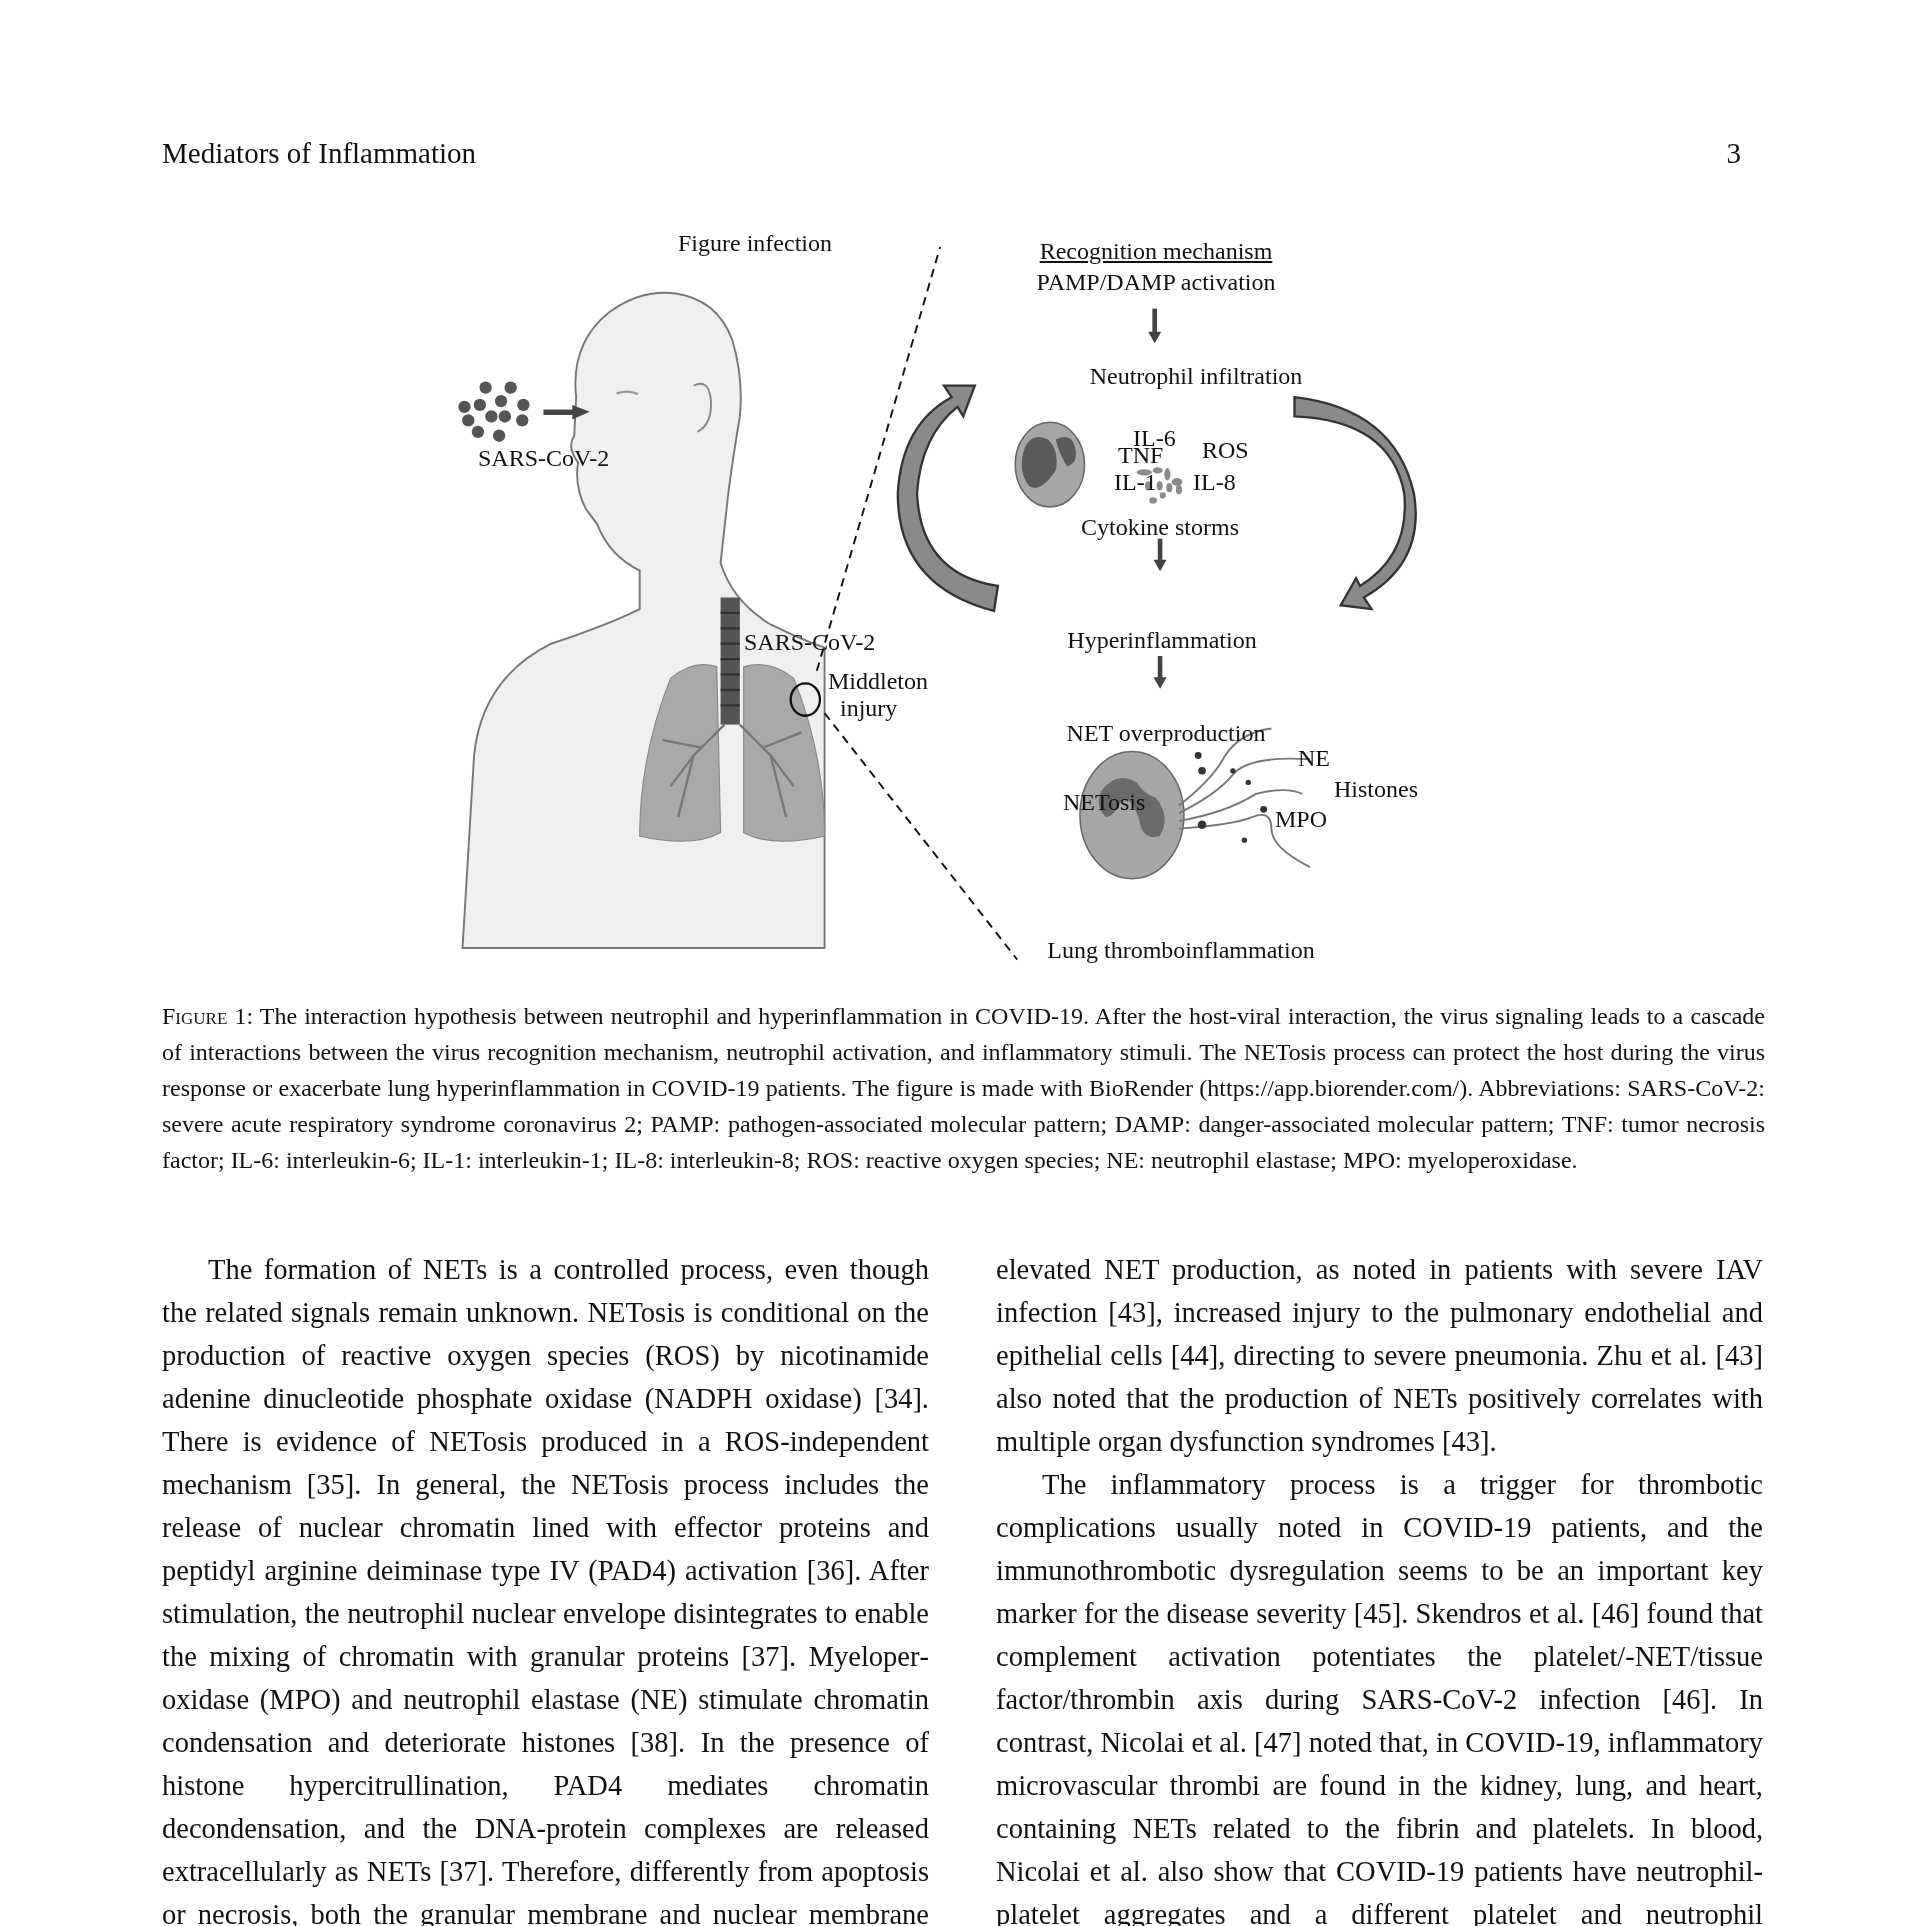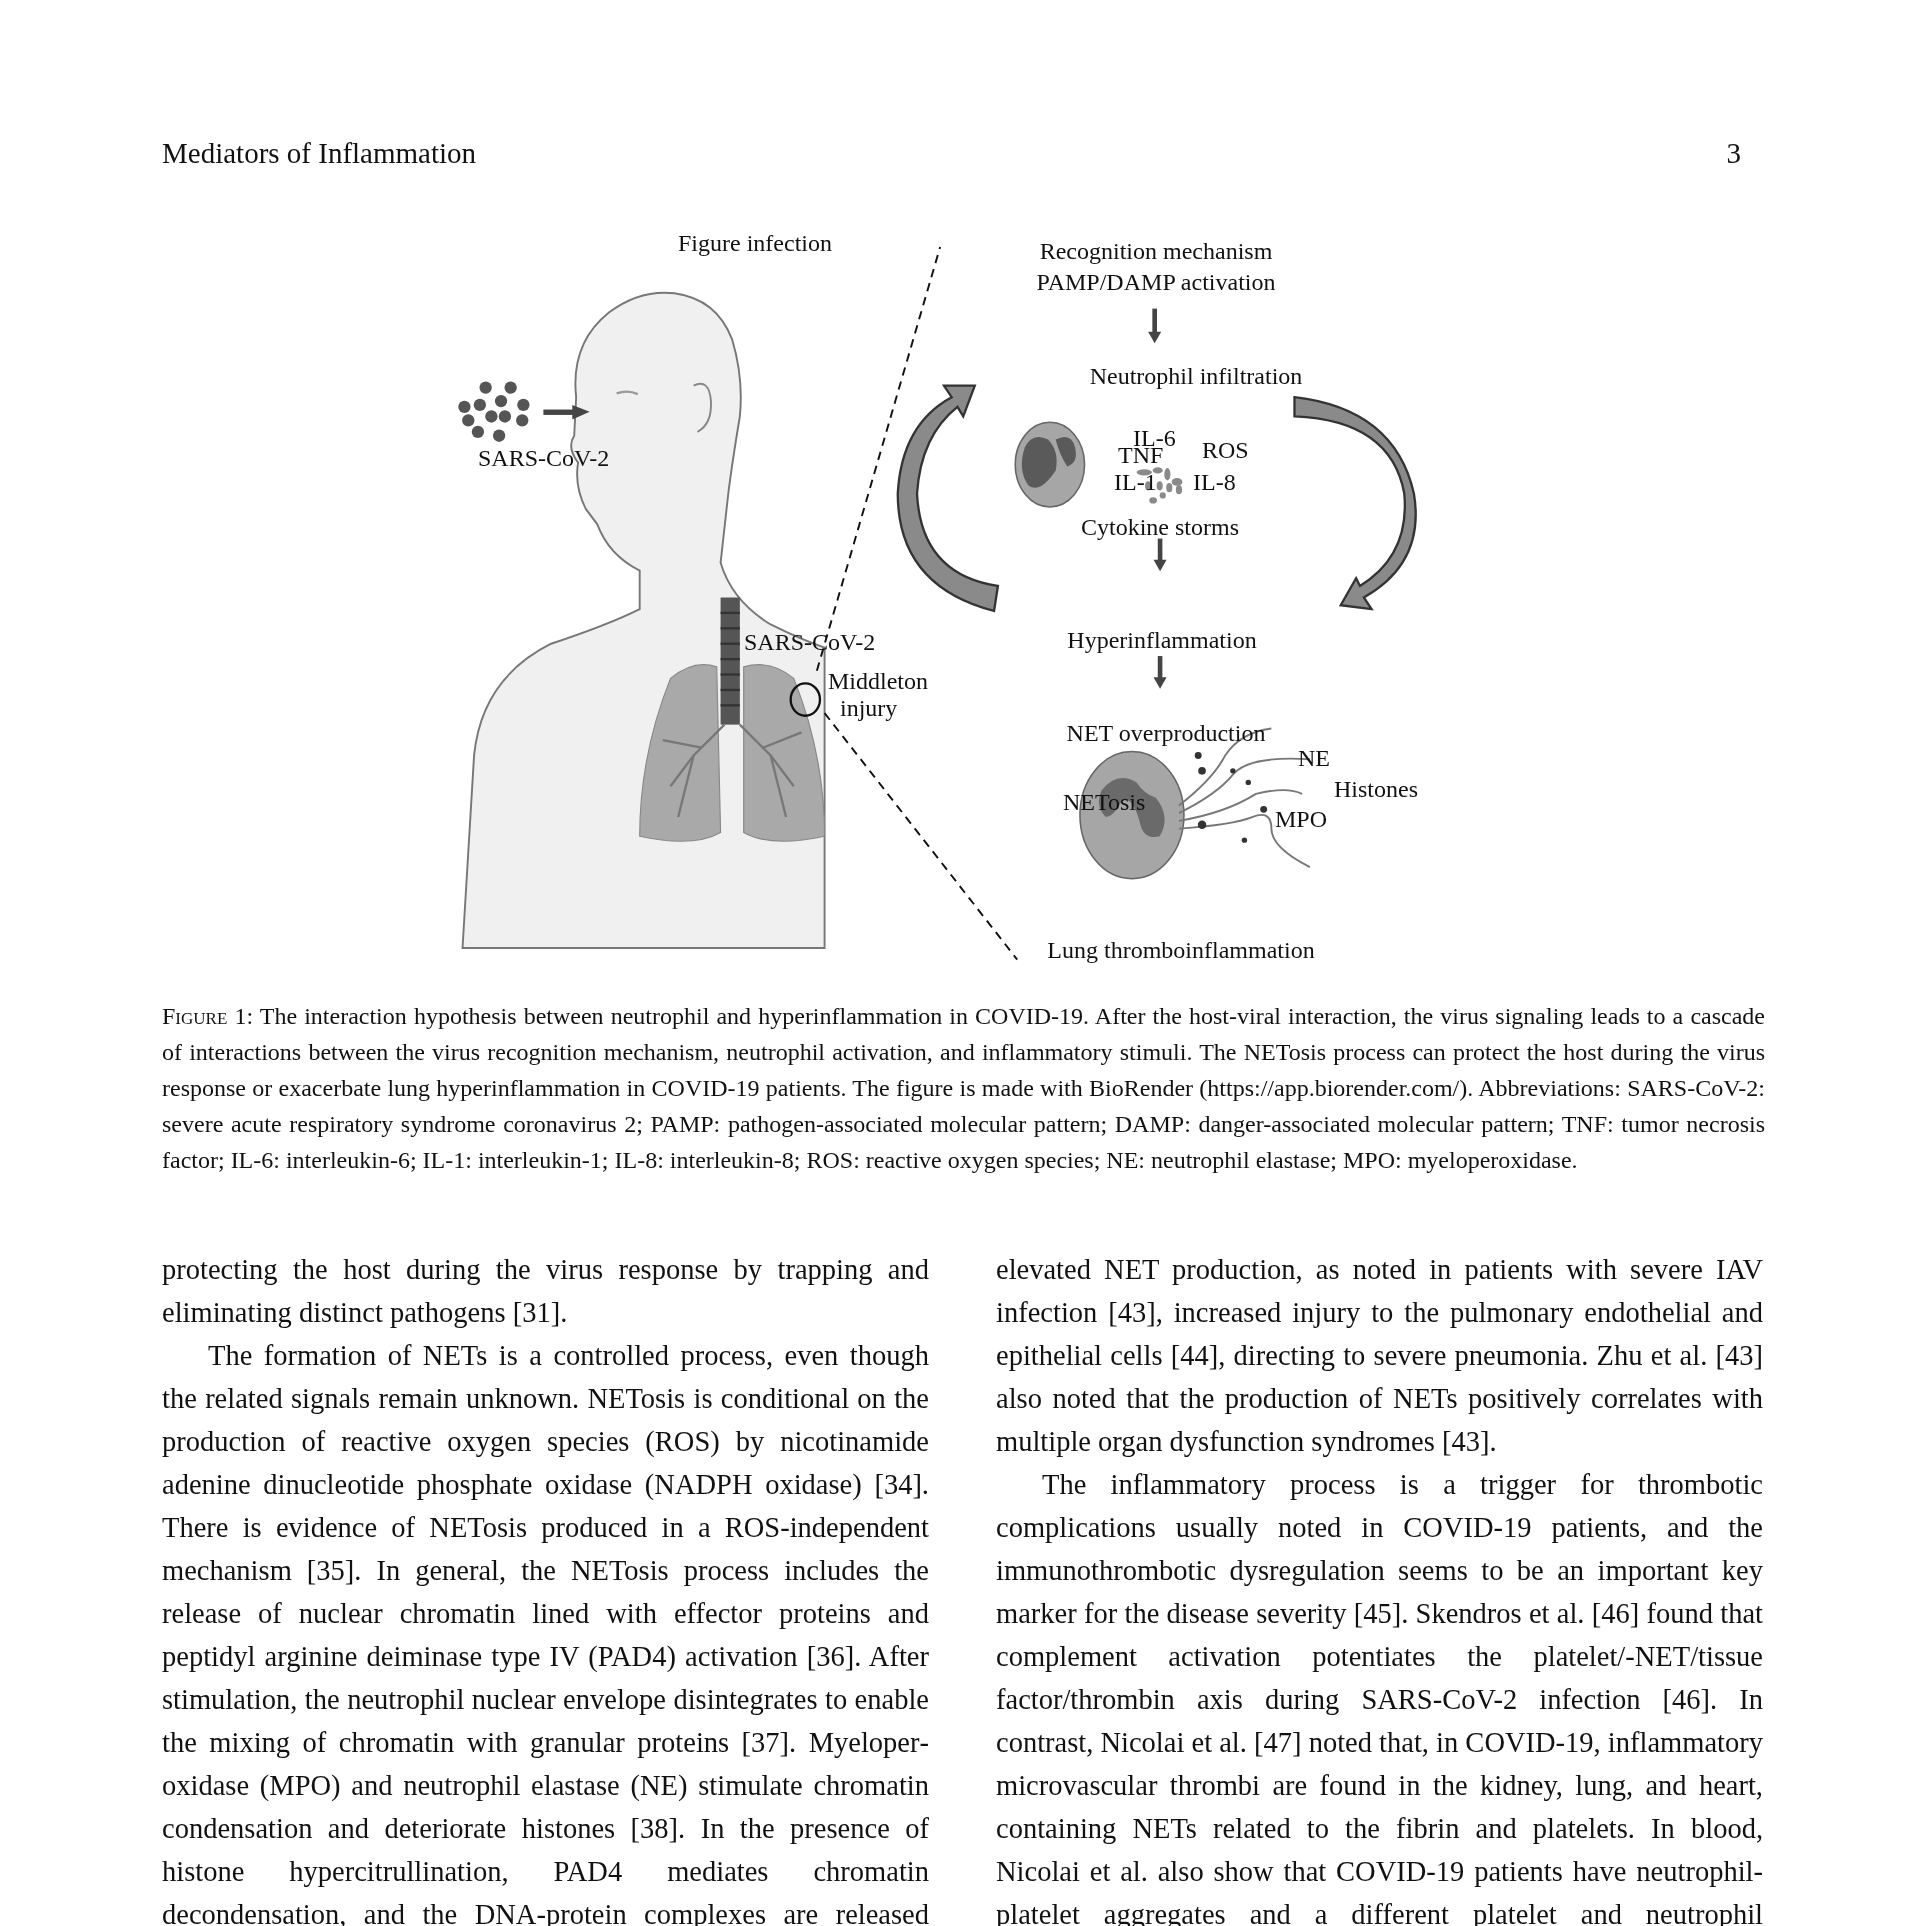--- a/index.html
+++ b/index.html
@@ -140,21 +140,21 @@
       </g>
     </g>
   </svg>
 
   <div class="flabel center" style="left:331px; top:15.4px;">Figure infection</div>
   <div class="flabel" style="left:54px; top:230px;">SARS-CoV-2</div>
   <div class="flabel" style="left:320px; top:414px;">SARS-CoV-2</div>
   <div class="flabel" style="left:404px; top:453px;">Middleton</div>
   <div class="flabel" style="left:416px; top:480px;">injury</div>
 
-  <div class="flabel center" style="left:732px; top:23px;">Recognition mechanism</div>
+  <div class="flabel center" style="left:732px; top:23px;text-decoration:underline;">Recognition mechanism</div>
   <div class="flabel center" style="left:732px; top:54px;">PAMP/DAMP activation</div>
   <div class="flabel center" style="left:730px; top:148px;margin-left:42px;">Neutrophil infiltration</div>
   <div class="flabel" style="left:694px; top:227px;">TNF</div>
   <div class="flabel" style="left:709px; top:210px;">IL-6</div>
   <div class="flabel" style="left:778px; top:222px;">ROS</div>
   <div class="flabel" style="left:690px; top:254px;">IL-1</div>
   <div class="flabel" style="left:769px; top:254px;">IL-8</div>
   <div class="flabel center" style="left:736px; top:299px;">Cytokine storms</div>
   <div class="flabel center" style="left:738px; top:412px;">Hyperinflammation</div>
   <div class="flabel center" style="left:742px; top:505px;">NET overproduction</div>
@@ -164,21 +164,20 @@
   <div class="flabel" style="left:851px; top:591px;">MPO</div>
   <div class="flabel center" style="left:757px; top:722px;">Lung thromboinflammation</div>
 </div>
 
 <div class="caption">
   <span class="fig-lead">Figure 1:</span>
   <span>The interaction hypothesis between neutrophil and hyperinflammation in COVID-19. After the host-viral interaction, the virus signaling leads to a cascade of interactions between the virus recognition mechanism, neutrophil activation, and inflammatory stimuli. The NETosis process can protect the host during the virus response or exacerbate lung hyperinflammation in COVID-19 patients. The figure is made with BioRender (https://app.biorender.com/). Abbreviations: SARS-CoV-2: severe acute respiratory syndrome coronavirus 2; PAMP: pathogen-associated molecular pattern; DAMP: danger-associated molecular pattern; TNF: tumor necrosis factor; IL-6: interleukin-6; IL-1: interleukin-1; IL-8: interleukin-8; ROS: reactive oxygen species; NE: neutrophil elastase; MPO: myeloperoxidase.</span>
 </div>
 
 <div class="col left">
-  <p>protecting the host during the virus response by trapping and eliminating distinct pathogens [31].</p>
   <p class="indent">The formation of NETs is a controlled process, even though the related signals remain unknown. NETosis is con­di­tional on the production of reactive oxygen species (ROS) by nicotinamide adenine dinucleotide phosphate oxidase (NADPH oxidase) [34]. There is evidence of NETosis pro­duced in a ROS-independent mechanism [35]. In general, the NETosis process includes the release of nuclear chroma­tin lined with effector proteins and peptidyl arginine deimi­nase type IV (PAD4) activation [36]. After stimulation, the neutrophil nuclear envelope disintegrates to enable the mixing of chromatin with granular proteins [37]. Myeloper­oxidase (MPO) and neutrophil elastase (NE) stimulate chromatin condensation and deteriorate histones [38]. In the presence of histone hypercitrullination, PAD4 mediates chromatin decondensation, and the DNA-protein complexes are released extracellularly as NETs [37]. Therefore, differ­ently from apoptosis or necrosis, both the granular mem­brane and nuclear membrane deteriorate during NETosis, whereas plasma membrane integrity remains [36].</p>
 
 </div>
 
 <div class="col right">
   <p>elevated NET production, as noted in patients with severe IAV infection [43], increased injury to the pulmonary endothelial and epithelial cells [44], directing to severe pneu­monia. Zhu et al. [43] also noted that the production of NETs positively correlates with multiple organ dysfunction syndromes [43].</p>
   <p class="indent">The inflammatory process is a trigger for thrombotic complications usually noted in COVID-19 patients, and the immunothrombotic dysregulation seems to be an important key marker for the disease severity [45]. Skendros et al. [46] found that complement activation potentiates the platelet/-NET/tissue factor/thrombin axis during SARS-CoV-2 infec­tion [46]. In contrast, Nicolai et al. [47] noted that, in COVID-19, inflammatory microvascular thrombi are found in the kidney, lung, and heart, containing NETs related to the fibrin and platelets. In blood, Nicolai et al. also show that COVID-19 patients have neutrophil-platelet aggregates and a different platelet and neutrophil activation pattern, which alters with the disease severity [47]. Middleton et al. [48] also found that plasma MPO-DNA complexes increased in COVID-19 and that the elevated NET formation correlates with COVID-19-related ARDS. Together, these findings sug­gest the timely application of therapeutic strategies that can disrupt the vicious cycle of COVID-19 immunothrombosis/-thromboinflammation by targeting neutrophil activation and NET formation.</p>
 
 </div>
 

